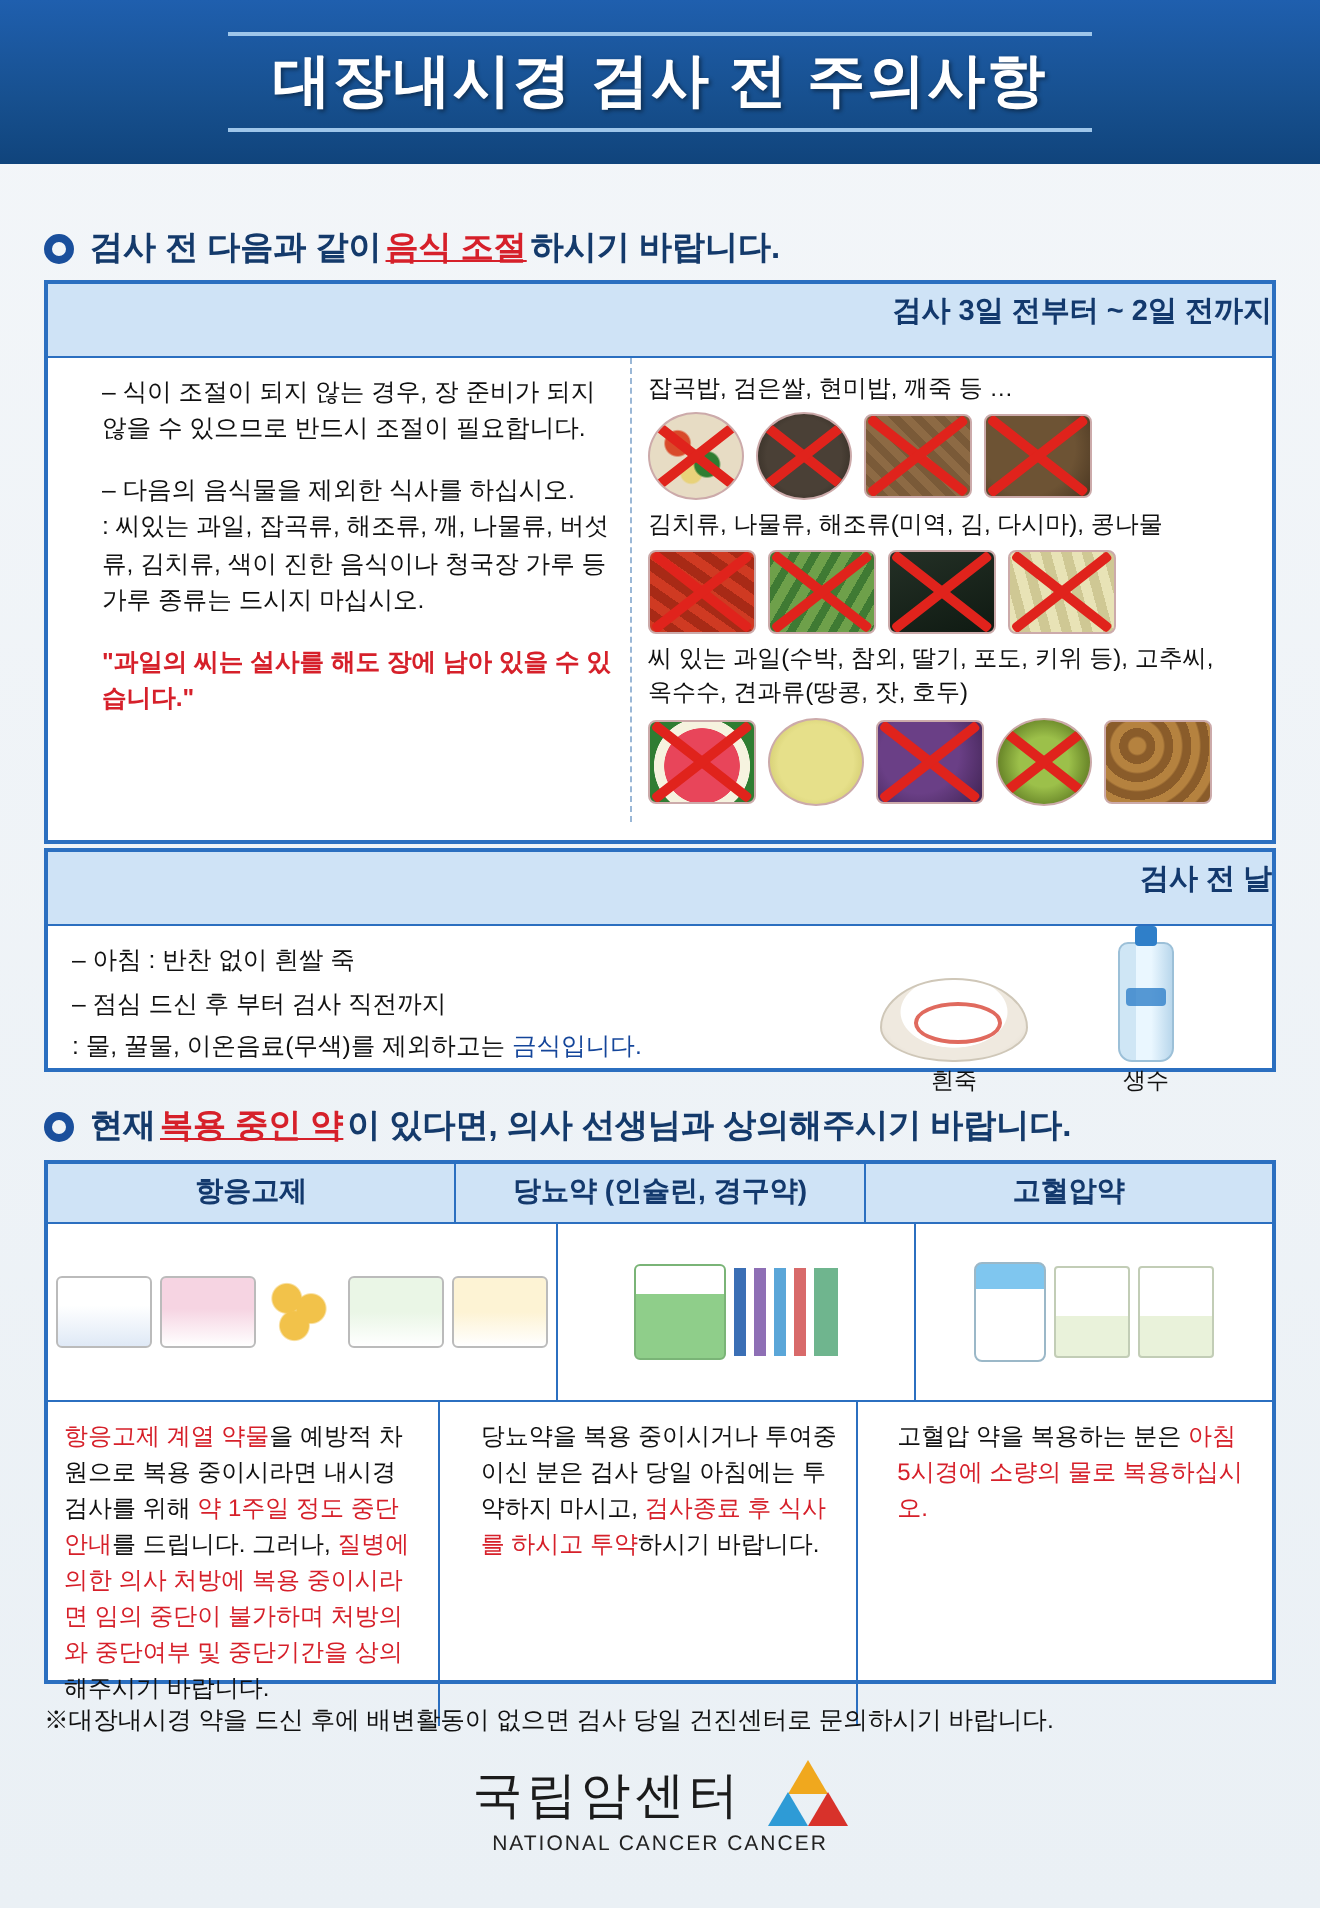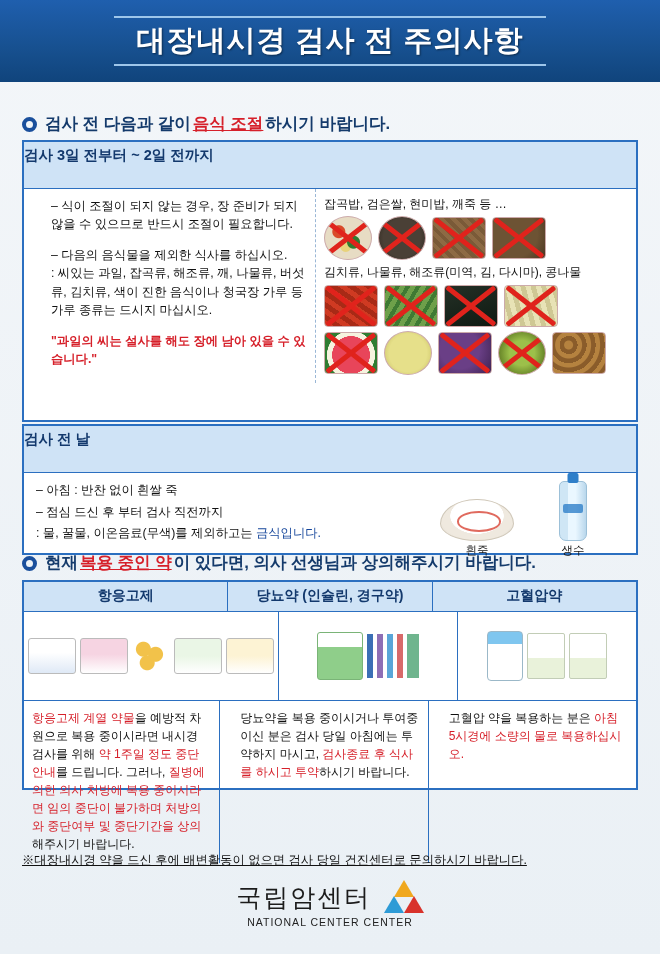--- a/index.html
+++ b/index.html
@@ -41,22 +41,22 @@
   }
   .hl-red{color:#d6202a;text-decoration:underline;}
   .hl-blue{color:#14459a;}
   
   .panel{
     position:absolute;background:#ffffff;border:2px solid #2b6fc0;
     box-sizing:border-box;
   }
   .panel-head{
     background:#cfe3f6;border-bottom:1px solid #2b6fc0;
-    text-align:left;font-size:14.5px;font-weight:bold;color:#13396d;
-    padding:4px 0 23px;
+    text-align:right;font-size:14.5px;font-weight:bold;color:#13396d;
+    padding:4px 0 13px;
   }
   .split{display:flex;}
   .split .left{width:292px;box-sizing:border-box;padding:8px 8px 6px 27px;border-right:1px dashed #9ab7d6;}
   .split .right{flex:1;box-sizing:border-box;padding:6px 18px 4px 8px;}
   .txt{font-size:12.3px;line-height:1.5;color:#111;}
   .line{margin-bottom:6px;}
   .quote{color:#d6202a;font-weight:bold;}
   .cap{font-size:12px;line-height:1.45;color:#111;margin:1px 0 3px;}
   
   .food-row{display:flex;gap:6px;align-items:center;margin:2px 0 4px;}
@@ -137,21 +137,21 @@
   .caps{width:38px;height:34px;background:
       radial-gradient(circle at 30% 30%,#f2c24a 0 7px,transparent 8px),
       radial-gradient(circle at 62% 45%,#f2c24a 0 7px,transparent 8px),
       radial-gradient(circle at 40% 70%,#f2c24a 0 7px,transparent 8px);}
   .greenbox{width:44px;height:46px;background:linear-gradient(180deg,#ffffff 0 30%,#8fce8a 30% 100%);border:1px solid #7ab477;border-radius:3px;}
   .pens{width:52px;height:44px;background:
      linear-gradient(90deg,#3b6fb5 0 6px,transparent 6px 10px,#8e6fb5 10px 16px,transparent 16px 20px,#5aa6d8 20px 26px,transparent 26px 30px,#d86a6a 30px 36px,transparent 36px 40px,#6fb58e 40px 46px);}
   .bluebottle{width:34px;height:48px;background:linear-gradient(180deg,#7fc6ef 0 26%,#ffffff 26% 100%);border:1px solid #9bb8c8;border-radius:4px;}
   .whitebox{width:36px;height:44px;background:linear-gradient(180deg,#ffffff 0 55%,#e9f2da 55% 100%);border:1px solid #c2cdb6;border-radius:2px;}
   
-  .footnote{position:absolute;font-size:12.3px;color:#111;text-decoration:underline;}
+  .footnote{position:absolute;font-size:12.3px;color:#111;}
   .logo-wrap{position:absolute;left:0;width:660px;text-align:center;}
   .logo-kr{font-size:25px;font-weight:normal;color:#1b1b1b;letter-spacing:2px;display:inline-block;vertical-align:middle;}
   .logo-en{font-size:10.5px;letter-spacing:1px;color:#222;margin-top:2px;}
   .logo-mark{display:inline-block;vertical-align:middle;margin-left:8px;width:40px;height:34px;position:relative;}
   .lm{position:absolute;width:0;height:0;}
   .lm.a{border-left:10px solid transparent;border-right:10px solid transparent;border-bottom:17px solid #f0a81e;left:10px;top:0;}
   .lm.b{border-left:10px solid transparent;border-right:10px solid transparent;border-bottom:17px solid #2e9bd6;left:0;top:16px;}
   .lm.c{border-left:10px solid transparent;border-right:10px solid transparent;border-bottom:17px solid #d8322b;left:20px;top:16px;}
 </style>
 </head>
@@ -208,39 +208,40 @@
               <span class="xmark"></span>
             </div>
           <div class="food f-seaweed">
               <span class="xmark"></span>
             </div>
           <div class="food f-bean">
               <span class="xmark"></span>
             </div>
         </div>
 
+        <div class="cap">씨 있는 과일(수박, 참외, 딸기, 포도, 키위 등), 고추씨, 옥수수, 견과류(땅콩, 잣, 호두)</div>
         <div class="food-row">
           <div class="food f-watermelon">
               <span class="xmark"></span>
             </div>
           <div class="food round f-melon"></div>
           <div class="food f-grape">
               <span class="xmark"></span>
             </div>
           <div class="food round f-kiwi">
               <span class="xmark"></span>
             </div>
           <div class="food f-nuts"></div>
         </div>
 
       </div>
     </div>
   </div>
 
-  <div class="panel" style="left:22px;top:424px;width:616px;height:131px;">
+  <div class="panel" style="left:22px;top:424px;width:616px;height:112px;">
     <div class="panel-head panel2-head">검사 전 날</div>
     <div class="prev-body">
       <div class="prev-left">
         <div class="txt" style="margin-bottom:4px">– 아침 : 반찬 없이 흰쌀 죽</div>
         <div class="txt" style="margin-bottom:2px">– 점심 드신 후 부터 검사 직전까지</div>
         <div class="txt">
           <span>: 물, 꿀물, 이온음료(무색)를 제외하고는 </span><span class="hl-blue">금식입니다.</span>
         </div>
       </div>
       <div class="prev-right">
@@ -256,21 +257,21 @@
     </div>
   </div>
 
   <div class="sec-head" style="left:22px;top:552px;">
     <span class="bullet-o"></span>
     <span>현재 </span>
     <span class="hl-red" style="margin-left:-6px">복용 중인 약</span>
     <span style="margin-left:-6px">이 있다면, 의사 선생님과 상의해주시기 바랍니다.</span>
   </div>
 
-  <div class="med" style="left:22px;top:580px;width:616px;height:210px;">
+  <div class="med" style="left:22px;top:580px;width:616px;height:262px;">
     <div class="med-head">
       <div>항응고제</div>
       <div>당뇨약 (인슐린, 경구약)</div>
       <div>고혈압약</div>
     </div>
     <div class="med-pics">
       <div class="cell">
         <span class="pbox p1"></span>
         <span class="pbox p2"></span>
         <span class="caps"></span>
@@ -302,16 +303,16 @@
 
   <div class="footnote" style="left:22px;top:852px;">※대장내시경 약을 드신 후에 배변활동이 없으면 검사 당일 건진센터로 문의하시기 바랍니다.</div>
 
   <div class="logo-wrap" style="top:880px;">
     <span class="logo-kr">국립암센터</span>
     <span class="logo-mark">
       <span class="lm a"></span>
       <span class="lm b"></span>
       <span class="lm c"></span>
     </span>
-    <div class="logo-en">NATIONAL CENTER CENTER</div>
+    <div class="logo-en">NATIONAL CANCER CANCER</div>
   </div>
 
 </div>
 
 </body></html>

